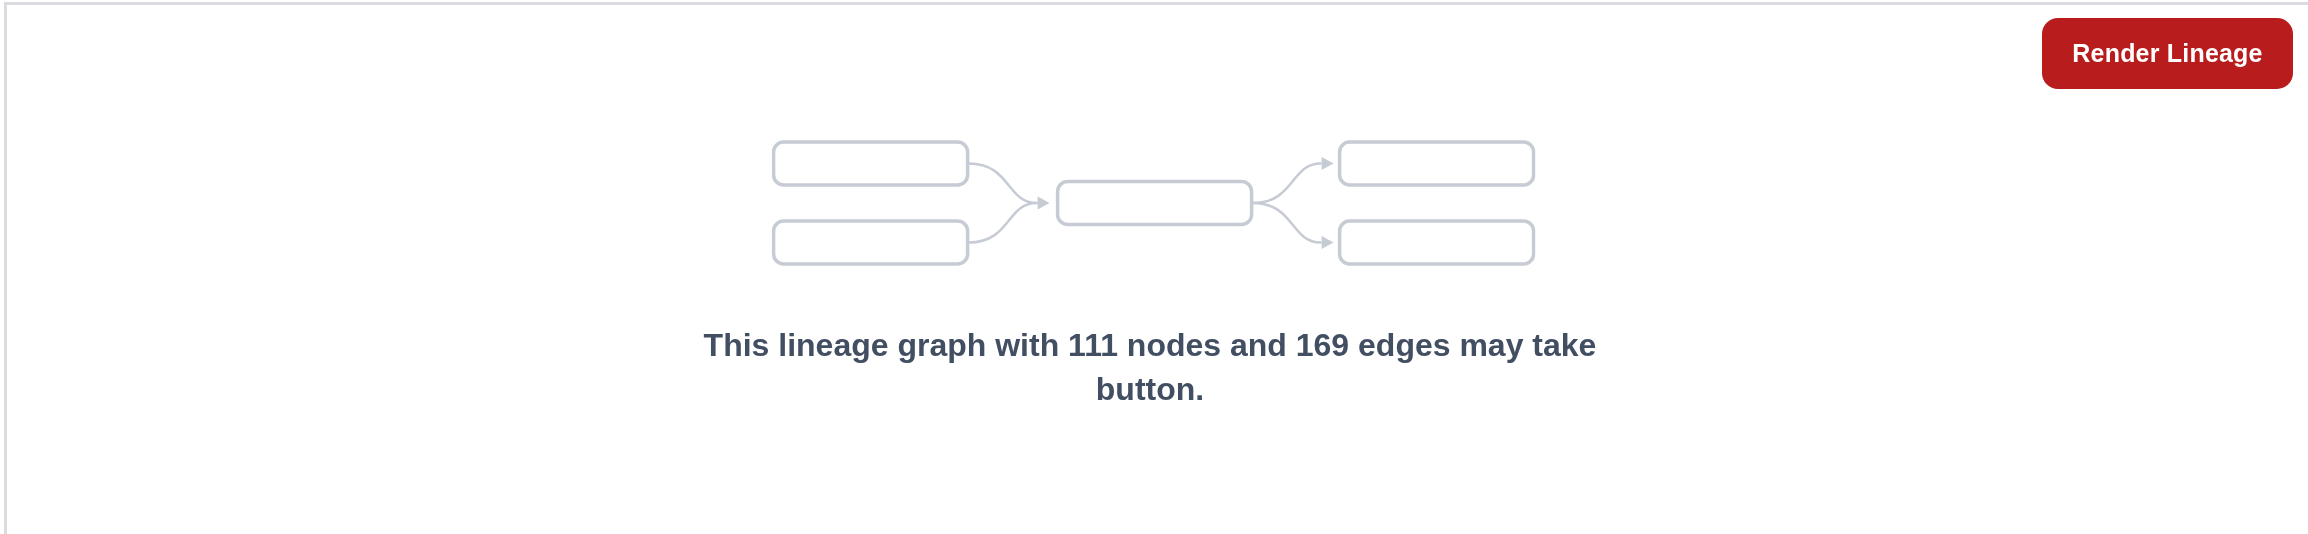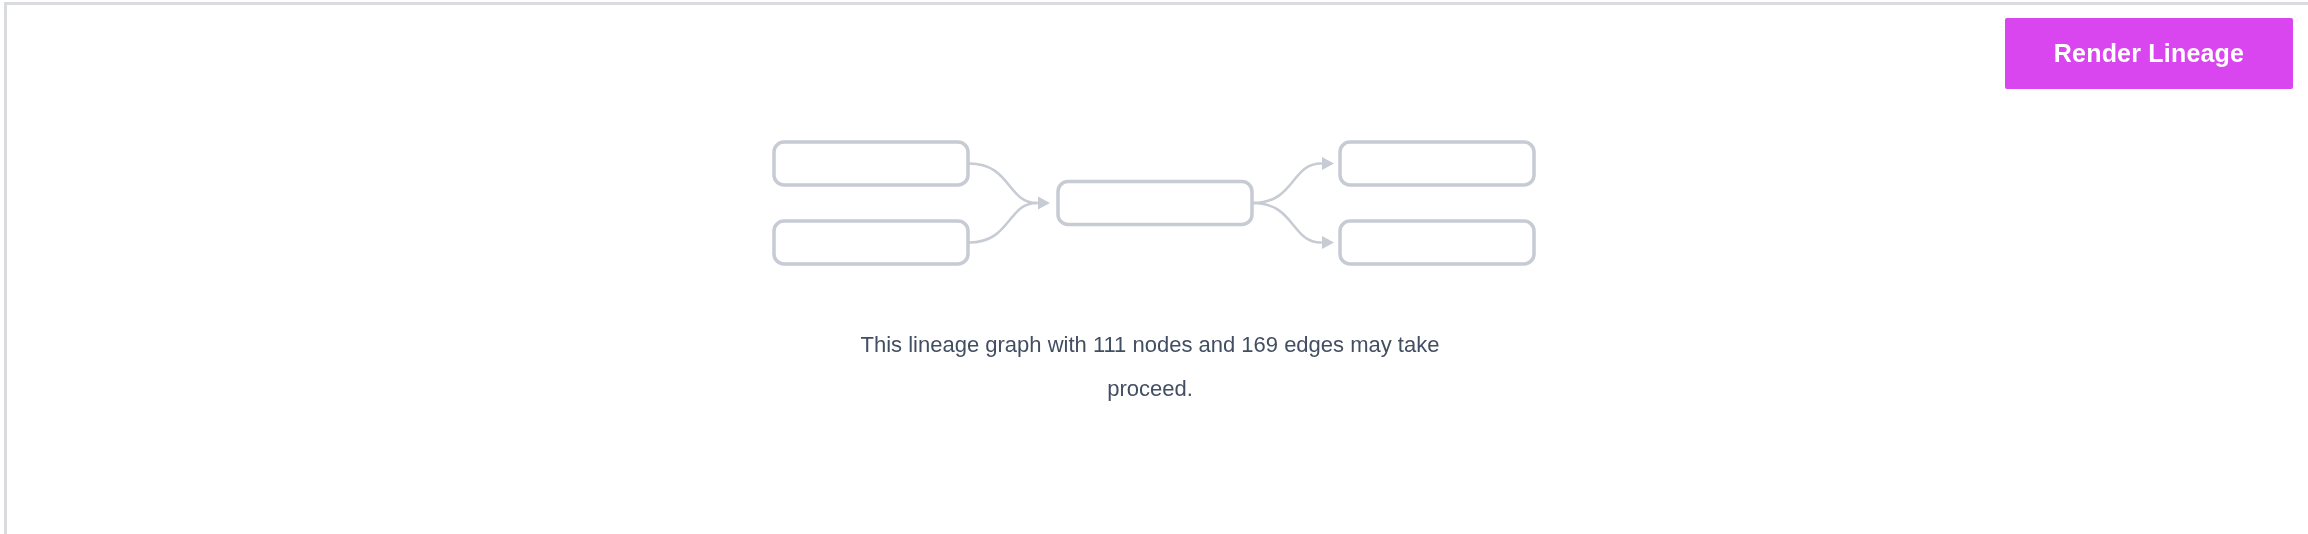--- a/index.html
+++ b/index.html
@@ -27,26 +27,26 @@
     left: 4px;
     top: 2px;
     bottom: 0;
     width: 3px;
     background: #dadbde;
   }
   .render-btn {
     position: absolute;
     top: 18px;
     right: 15px;
-    width: 288px;
+    width: 251px;
     height: 71px;
-    background: #d946ef;
+    background: #b91c1c;
     color: #ffffff;
     border: none;
-    border-radius: 2px;
+    border-radius: 16px;
     font-family: "Liberation Sans", sans-serif;
     font-size: 25px;
     font-weight: 700;
     letter-spacing: 0.2px;
     cursor: pointer;
     display: flex;
     align-items: center;
     justify-content: center;
   }
   .content {
@@ -56,22 +56,22 @@
     transform: translateX(-50%);
     display: flex;
     flex-direction: column;
     align-items: center;
   }
   .graphic {
     display: block;
   }
   .message {
     margin: 57px 8px 0 0;
-    font-size: 22px;
-    font-weight: 400;
+    font-size: 32px;
+    font-weight: 700;
     line-height: 44px;
     color: #424e61;
     text-align: center;
   }
   .message .line {
     display: block;
   }
 </style>
 </head>
 <body>
@@ -99,16 +99,16 @@
     </g>
     <g fill="#c6cbd4" stroke="none">
       <polygon points="266,56.5 278,63 266,69.5"></polygon>
       <polygon points="550,17 562,23.5 550,30"></polygon>
       <polygon points="550,96 562,102.5 550,109"></polygon>
     </g>
   </svg>
 
   <p class="message">
     <span class="line">This lineage graph with 111 nodes and 169 edges may take</span>
-    <span class="line">proceed.</span>
+    <span class="line">button.</span>
   </p>
 
 </div>
 
 </body></html>

